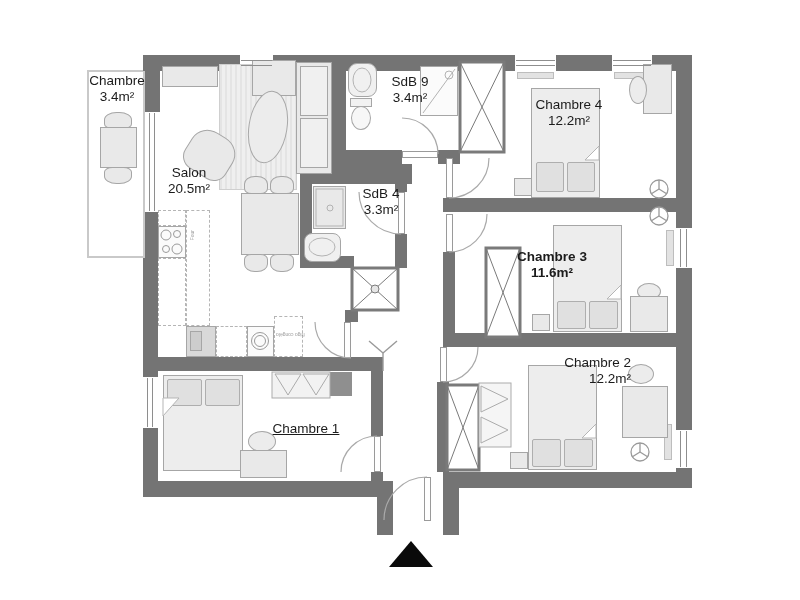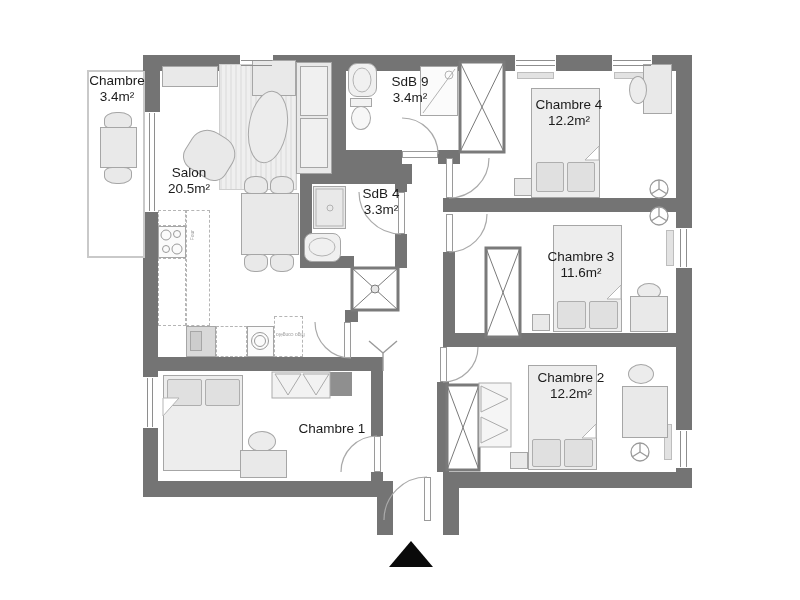--- a/index.html
+++ b/index.html
@@ -280,25 +280,25 @@
     <div>3.4m²</div>
   </div>
   <div class="rlabel" style="left:346px;top:186px;width:70px;">
     <div>SdB 4</div>
     <div>3.3m²</div>
   </div>
   <div class="rlabel" style="left:509px;top:97px;width:120px;">
     <div>Chambre 4</div>
     <div>12.2m²</div>
   </div>
-  <div class="rlabel" style="left:521px;top:249px;width:120px;">
+  <div class="rlabel" style="left:492px;top:249px;width:120px;font-weight:bold;">
     <div>Chambre 3</div>
     <div>11.6m²</div>
   </div>
-  <div class="rlabel" style="left:511px;top:370px;width:120px;">
+  <div class="rlabel" style="left:511px;top:355px;width:120px;text-align:right;">
     <div>Chambre 2</div>
     <div>12.2m²</div>
   </div>
-  <div class="rlabel" style="left:262px;top:421px;width:140px;">
+  <div class="rlabel" style="left:236px;top:421px;width:140px;text-decoration:underline;">
     <div>Chambre 1</div>
   </div>
 
 </div>
 
 </body></html>

